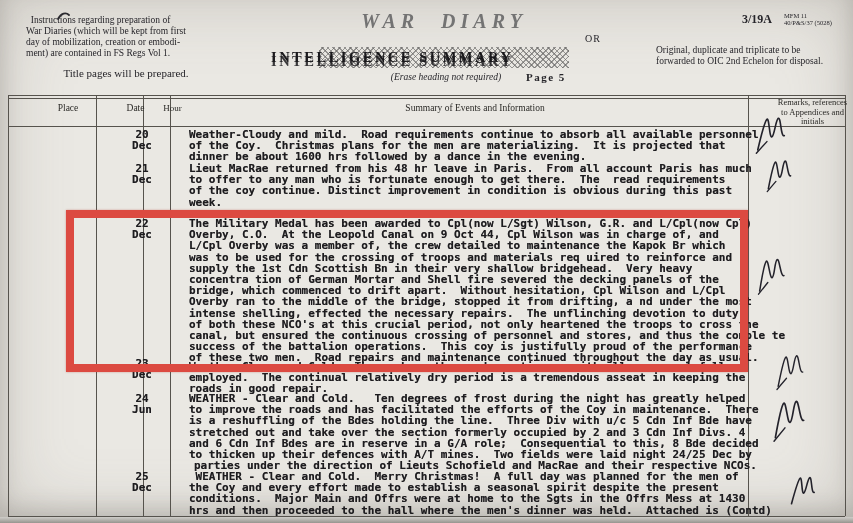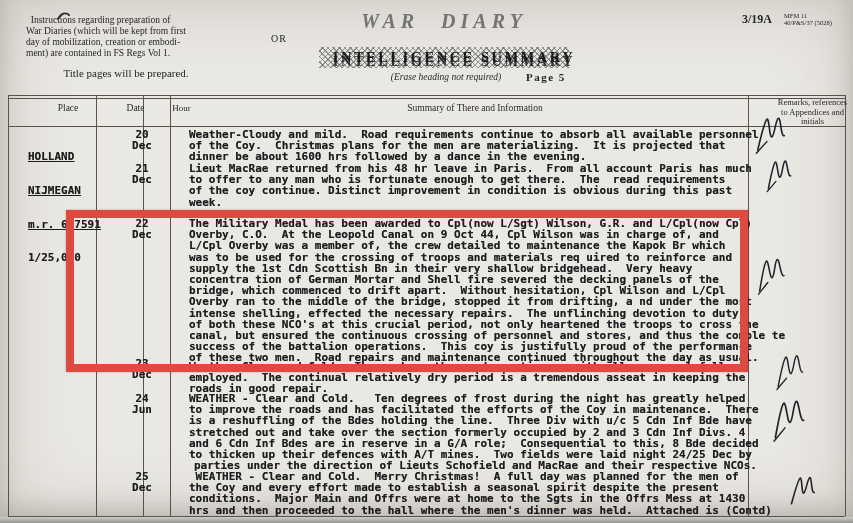--- a/index.html
+++ b/index.html
@@ -54,61 +54,57 @@
 
 <div id="page">
 
   <div class="abs serif-s txt" style="left:10px;top:15px;">  Instructions regarding preparation of
 War Diaries (which will be kept from first
 day of mobilization, creation or embodi-
 ment) are contained in FS Regs Vol 1.</div>
   <div class="abs txt" id="title-note" style="left:10px;top:67px;width:200px;text-align:center;">Title pages will be prepared.</div>
 
   <div class="abs txt" id="war-title" style="left:255px;top:10px;width:346px;text-align:center;">WAR DIARY</div>
-  <div class="abs txt" style="left:255px;top:33px;width:330px;text-align:left;font-size:10px;letter-spacing:1px;">OR</div>
-  <div class="abs txt" id="struck-title" style="left:268px;top:49px;width:340px;text-align:center;">INTELLIGENCE SUMMARY</div>
+  <div class="abs txt" style="left:255px;top:33px;width:330px;text-align:right;font-size:10px;letter-spacing:1px;">OR</div>
+  <div class="abs txt" id="struck-title" style="left:255px;top:49px;width:340px;text-align:left;">INTELLIGENCE SUMMARY</div>
   <div class="abs txt" id="hatch" style="left:303px;top:47px;width:250px;height:21px;"></div>
   <div class="abs txt" id="erase-note" style="left:255px;top:72px;width:350px;text-align:center;">(Erase heading not required)</div>
   <div class="abs txt" id="page-label" style="left:510px;top:71px;">Page 5</div>
 
   <div class="abs txt" id="form-number" style="left:726px;top:12px;">3/19A</div>
   <div class="abs txt" id="form-ref" style="left:768px;top:12px;">MFM 11
 40/P&amp;S/37 (5028)</div>
+  <div class="abs txt" id="distribution" style="left:640px;top:45px;">Original, duplicate and triplicate to be
+forwarded to OIC 2nd Echelon for disposal.</div>
 
   <div class="abs scribble" style="left:56px;top:7px;">
     <svg width="16" height="10" viewBox="0 0 16 10">
         <path d="M2 8 C5 2 10 1 13 4" stroke="#2b2a30" stroke-width="1.8" fill="none" stroke-linecap="round"></path>
       </svg>
   </div>
 
   <div class="hline" style="top:95px;"></div>
   <div class="hline" style="top:98px;"></div>
   <div class="hline" style="top:126px;"></div>
   <div class="hline" style="top:516px;"></div>
   <div class="vline" style="left:8px;"></div>
   <div class="vline" style="left:96px;"></div>
   <div class="vline" style="left:143px;"></div>
   <div class="vline" style="left:170px;"></div>
   <div class="vline" style="left:748px;"></div>
   <div class="vline" style="left:845px;"></div>
 
   <div class="abs colhead txt" style="left:8px;top:104px;width:88px;">Place</div>
   <div class="abs colhead txt" style="left:96px;top:104px;width:47px;">Date</div>
-  <div class="abs colhead txt" style="left:150px;top:104px;width:31px;font-size:9px;">Hour</div>
-  <div class="abs colhead txt" style="left:170px;top:104px;width:578px;">Summary of There and Information</div>
+  <div class="abs colhead txt" style="left:141px;top:104px;width:31px;font-size:9px;">Hour</div>
+  <div class="abs colhead txt" style="left:170px;top:104px;width:578px;">Summary of Events and Information</div>
   <div class="abs colhead txt" style="left:748px;top:98px;width:97px;font-size:8.5px;line-height:9.5px;">Remarks, references
 to Appendices and
 initials</div>
 
-  <div class="abs mono txt" style="left:12px;top:129px;">
-    <div class="place-line u">HOLLAND</div>
-    <div class="place-line u">NIJMEGAN</div>
-    <div class="place-line u">m.r. 697591</div>
-    <div class="place-line">1/25,000</div>
-  </div>
 
   <div class="abs mono date-cell txt" style="top:129px;">20
 Dec</div>
   <div class="abs mono date-cell txt" style="top:163px;">21
 Dec</div>
   <div class="abs mono date-cell txt" style="top:218px;">22
 Dec</div>
   <div class="abs mono date-cell txt" style="top:358px;">23
 Dec</div>
   <div class="abs mono date-cell txt" style="top:393px;">24

